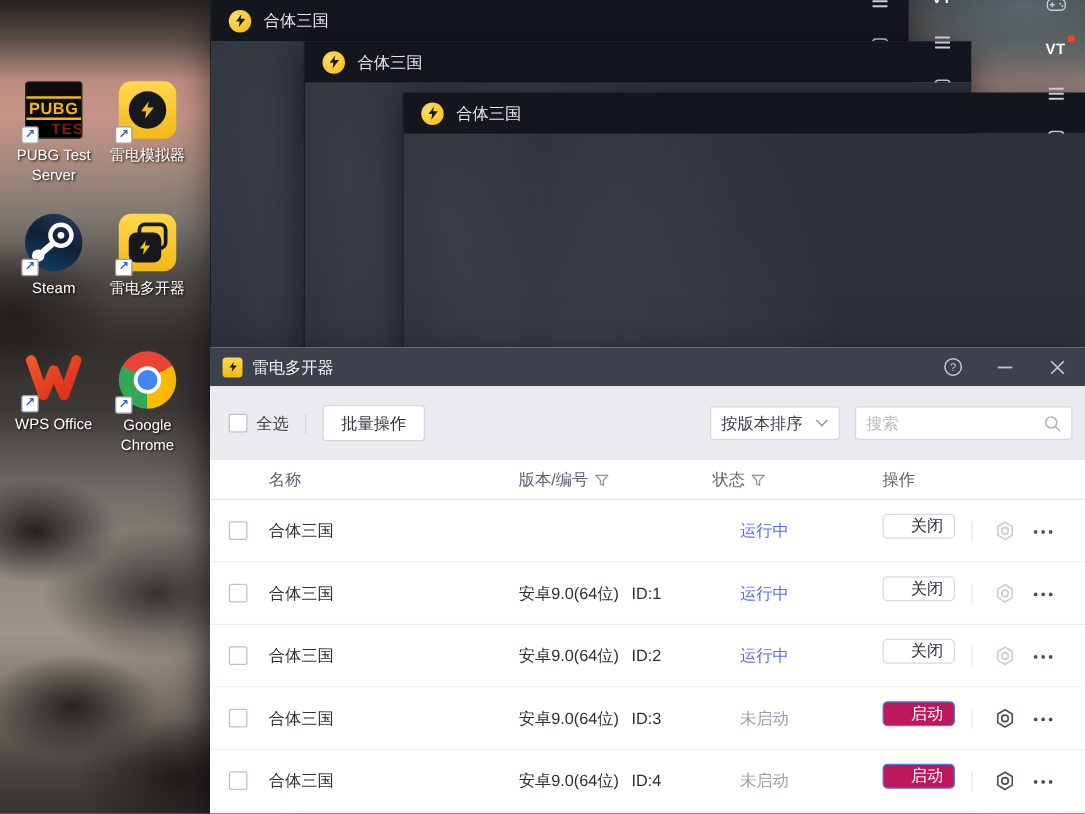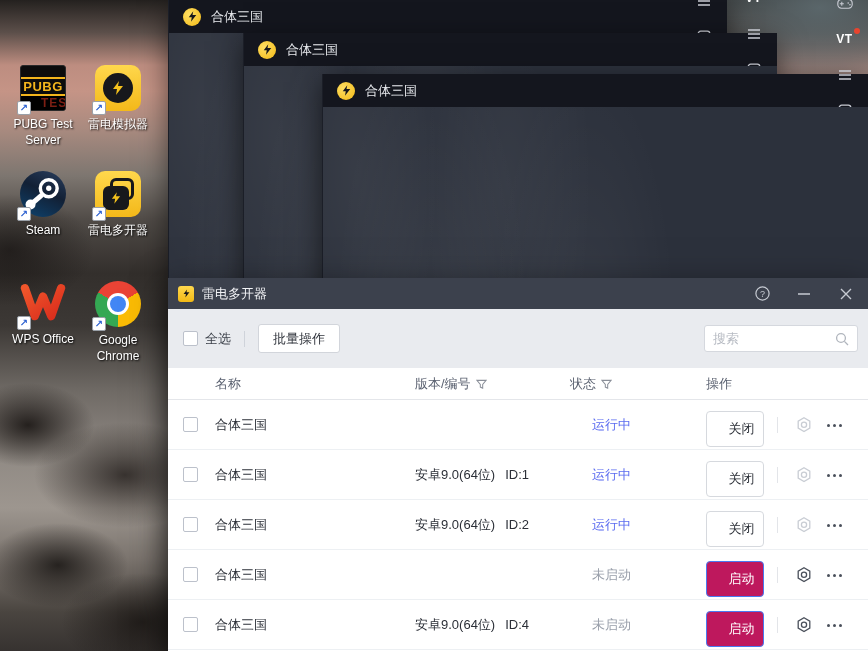--- a/index.html
+++ b/index.html
@@ -86,39 +86,39 @@
   .mgr-toolbar { height:59px; background:#e9ebef; display:flex; align-items:center; padding:0 10px 0 15px; }
   .checkbox { width:15px; height:15px; background:#fff; border:1px solid #bcc1cb; border-radius:2px; display:inline-block; }
   .chk-label { font-size:13px; color:#3a3f48; margin-left:7px; }
   .vdiv { width:1px; height:16px; background:#cfd3da; margin:0 13px; }
   .btn-outline { height:29px; padding:0 14px; background:#fff; border:1px solid #d2d5db; border-radius:3px;
     font-size:13px; color:#2f333b; font-family:inherit; }
   .tb-spacer { flex:1 1 auto; }
   .select { width:104px; height:27px; background:#fff; border:1px solid #d5d8de; border-radius:3px;
     display:flex; align-items:center; padding:0 8px; font-size:13px; color:#3a3f48; }
   .select span { flex:1 1 auto; }
-  .search { width:154px; height:27px; background:#fff; border:1px solid #d5d8de; border-radius:3px;
+  .search { width:174px; height:27px; background:#fff; border:1px solid #d5d8de; border-radius:3px;
     display:flex; align-items:center; padding:0 8px; margin-left:12px; }
   .search input { flex:1 1 auto; border:none; outline:none; font-size:13px; color:#3a3f48; width:100px; font-family:inherit; }
   .search input::placeholder { color:#b6bac2; }
 
   .thead { position:relative; height:32px; background:#fff; border-bottom:1px solid #e4e6ea; font-size:13px; color:#5a6170; }
   .thead .hc { position:absolute; top:0; height:32px; display:flex; align-items:center; gap:5px; }
   .hc.h-name { left:47px; } .hc.h-ver { left:247px; } .hc.h-status { left:402px; } .hc.h-act { left:538px; }
 
   .tbody { background:#fff; }
   .row { position:relative; height:50px; border-bottom:1px solid #edf0f3; background:#fff; }
   .row .checkbox { position:absolute; left:15px; top:17px; }
   .cell-name { position:absolute; left:47px; top:0; height:50px; line-height:50px; font-size:13px; color:#2b2f37; }
   .cell-ver { position:absolute; left:247px; top:0; height:50px; line-height:50px; font-size:13px; color:#2b2f37; }
   .cell-ver .id { margin-left:10px; }
   .cell-status { position:absolute; left:424px; top:0; height:50px; line-height:50px; font-size:13px; }
   .cell-status.running { color:#5b6cf0; }
   .cell-status.stopped { color:#9aa0ab; }
-  .action-btn { position:absolute; left:538px; top:11px; width:58px; height:36px; border-radius:4px;
+  .action-btn { position:absolute; left:538px; top:11px; width:58px; height:20px; border-radius:4px;
     font-size:13px; font-family:inherit;padding-left:13px; }
   .action-btn.outline { background:#fff; border:1px solid #d6d9de; color:#2b2f37; }
   .action-btn.primary { background:#be185d; border:1px solid #4a79f0; color:#fff; }
   .row-vdiv { position:absolute; left:609px; top:17px; width:1px; height:16px; background:#e3e5e9; }
   .gear { position:absolute; left:627px; top:16px; width:18px; height:18px; }
   .gear.disabled svg { stroke:#c9cdd4; }
   .gear.enabled svg { stroke:#4a505b; }
   .dots { position:absolute; left:659px; top:21px; width:20px; height:8px; display:flex; gap:3px; align-items:center; }
   .dots i { width:3px; height:3px; border-radius:50%; background:#4a505b; }
 </style>
@@ -404,20 +404,26 @@
           </span>
       </div>
     </div>
 
     <div class="mgr-toolbar">
       <span class="checkbox"></span>
       <span class="chk-label">全选</span>
       <span class="vdiv"></span>
       <button class="btn-outline">批量操作</button>
       <span class="tb-spacer"></span>
+      <div class="select">
+        <span>按版本排序</span>
+        <svg width="11" height="7" viewBox="0 0 11 7">
+            <path d="M1 1 L5.5 5.5 L10 1" fill="none" stroke="#9aa0aa" stroke-width="1.4"></path>
+          </svg>
+      </div>
       <div class="search">
         <input placeholder="搜索" style="">
         <svg width="14" height="14" viewBox="0 0 14 14">
             <circle cx="6" cy="6" r="4.4" fill="none" stroke="#b0b5bd" stroke-width="1.3"></circle>
             <path d="M9.4 9.4 L13 13" stroke="#b0b5bd" stroke-width="1.3"></path>
           </svg>
       </div>
     </div>
 
     <div class="thead">
@@ -493,20 +499,21 @@
     <span class="dots">
             <i></i>
             <i></i>
             <i></i>
           </span>
   </div>
 
   <div class="row">
     <span class="checkbox"></span>
     <span class="cell-name">合体三国</span>
+    <span class="cell-ver"><span class="v">安卓9.0(64位)</span><span class="id">ID:3</span></span>
     <span class="cell-status stopped">未启动</span>
     <button class="action-btn primary">启动</button>
     <span class="row-vdiv"></span>
     <span class="gear enabled">
       <svg width="18" height="18" viewBox="0 0 18 18" fill="none" stroke-width="1.3">
         <path d="M9 1.8 L14.8 5.2 V12.1 L9 15.6 L3.2 12.1 V5.2 Z"></path>
         <circle cx="9" cy="8.7" r="2.6"></circle>
       </svg>
     </span>
     <span class="dots">

